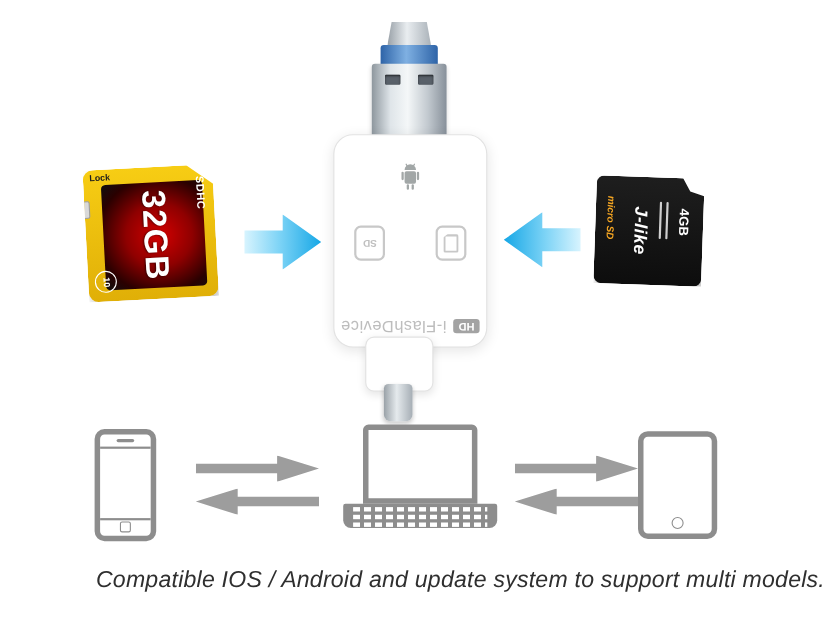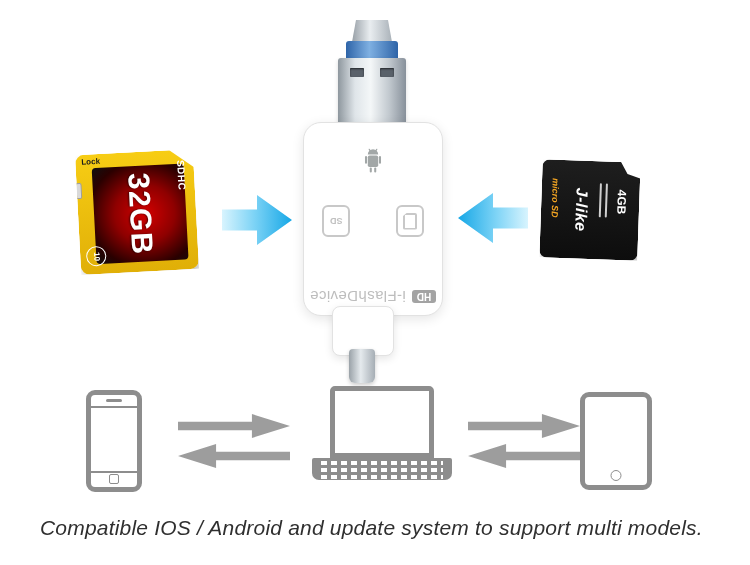--- a/index.html
+++ b/index.html
@@ -107,21 +107,21 @@
         border-radius:5px 5px 0 0;background:#fff;}
   .laptop-base{left:312px;top:458px;width:140px;height:22px;background:#8d8d8d;
         border-radius:2px 2px 7px 7px;}
   .kb-row{position:relative;height:4px;margin:3px 9px 0;
         background:repeating-linear-gradient(90deg,#fff 0 6px,rgba(255,255,255,0) 6px 10px);}
 
   .tablet{left:580px;top:392px;width:62px;height:88px;border:5px solid #8d8d8d;
         border-radius:9px;background:#fff;}
 
   
-  .caption{left:0;right:0;top:516px;text-align:left;font-style:italic;
+  .caption{left:0;right:0;top:516px;text-align:right;font-style:italic;
         font-size:21px;color:#2f2f2f;letter-spacing:.2px;margin-left:40px;}
 </style>
 </head>
 <body>
 
 <div class="stage">
 
   <div class="abs usb-tip"></div>
   <div class="abs usb-blue"></div>
   <div class="abs usb-shell">

